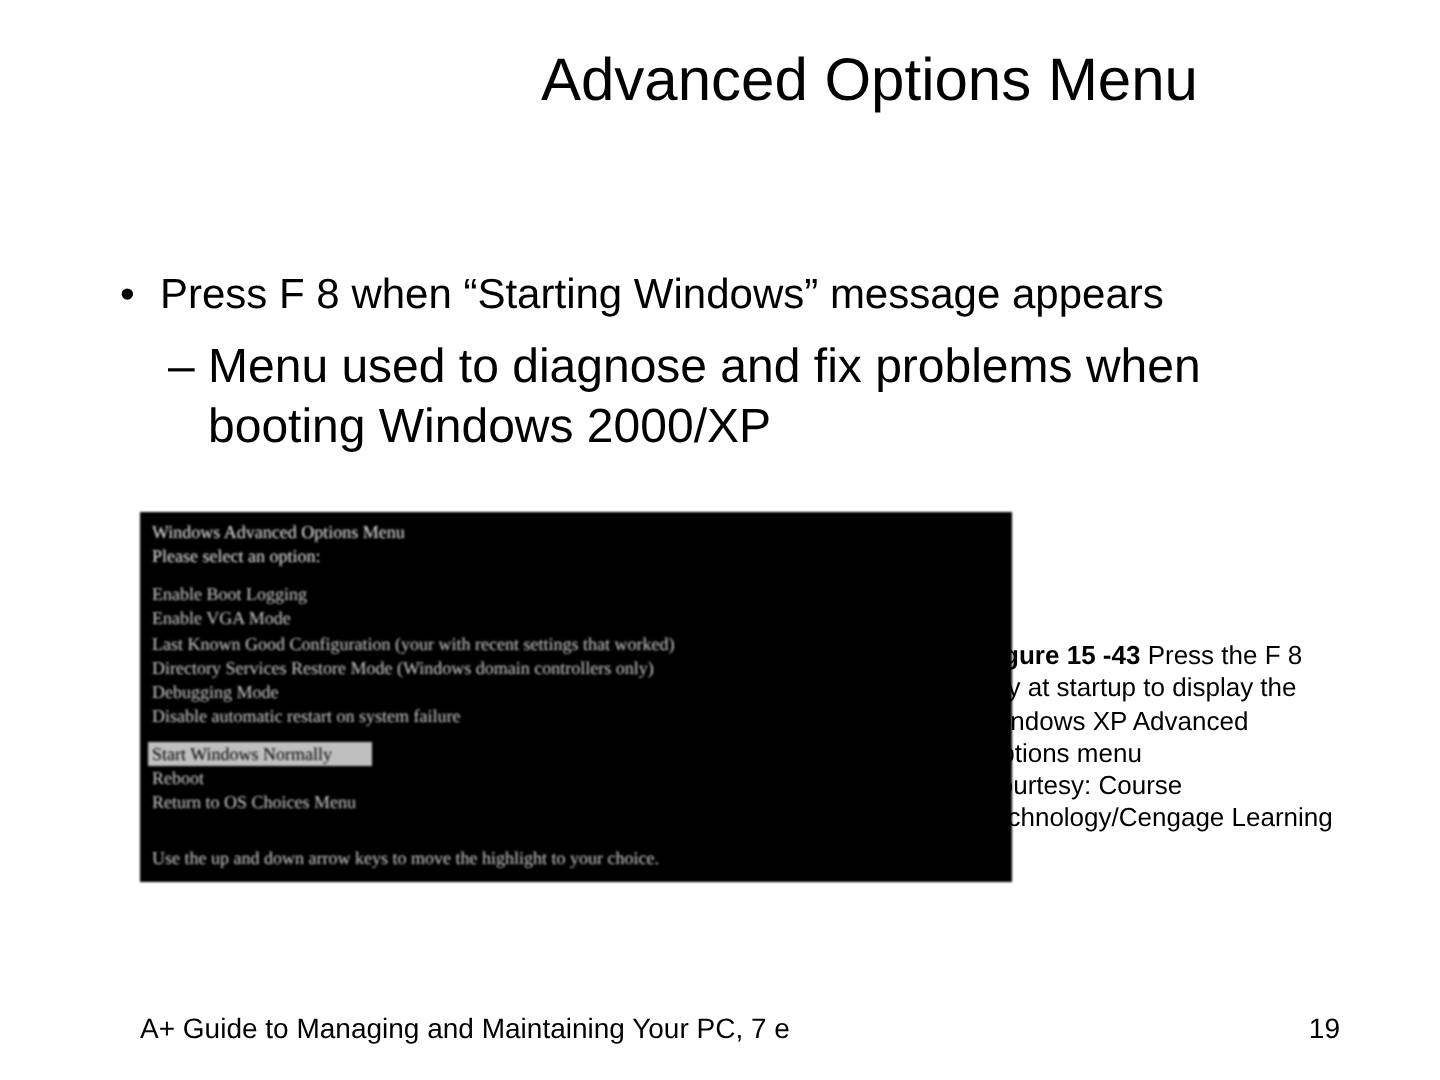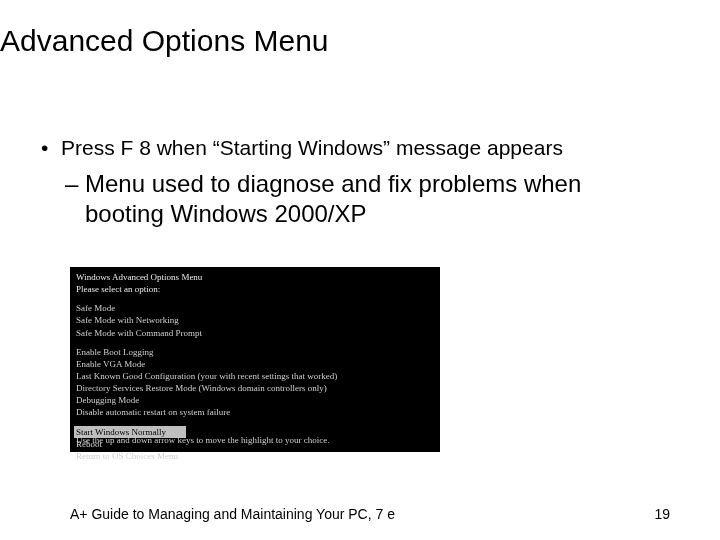--- a/index.html
+++ b/index.html
@@ -16,28 +16,28 @@
     position: relative;
     width: 720px;
     height: 540px;
     box-sizing: border-box;
   }
   .title {
     position: absolute;
     top: 24px;
     left: 0;
     width: 599px;
-    text-align: left;
+    text-align: right;
     font-size: 30px;
     font-weight: 400;
   }
   .bullets {
     position: absolute;
     top: 135px;
-    left: 41px;
+    left: 60px;
     width: 580px;
   }
   .b1 {
     font-size: 21px;
     line-height: 1.25;
     position: relative;
     padding-left: 20px;
   }
   .b1::before {
     content: "•";
@@ -54,23 +54,23 @@
     margin-top: 8px;
   }
   .b2::before {
     content: "–";
     position: absolute;
     left: 0;
     top: 0;
   }
   .screenshot-wrap {
     position: absolute;
-    top: 267px;
+    top: 256px;
     left: 70px;
-    width: 370px;
+    width: 436px;
     height: 185px;
   }
   .screenshot {
     width: 100%;
     height: 100%;
     background: #000;
     color: #cfcfcf;
     font-family: "Times New Roman", Times, serif;
     font-size: 9px;
     line-height: 1.35;
@@ -125,42 +125,41 @@
   <div class="bullets">
     <div class="b1">Press F 8 when “Starting Windows” message appears</div>
     <div class="b2">Menu used to diagnose and fix problems when booting Windows 2000/XP</div>
   </div>
 
   <div class="screenshot-wrap">
     <div class="screenshot">
       <div class="hdr">Windows Advanced Options Menu</div>
       <div class="hdr">Please select an option:</div>
 
-      <div class="grp">
-        <div>Safe Mode</div>
-        <div>Safe Mode with Networking</div>
-        <div>Safe Mode with Command Prompt</div>
-      </div>
 
       <div class="grp">
         <div>Enable Boot Logging</div>
         <div>Enable VGA Mode</div>
         <div>Last Known Good Configuration (your with recent settings that worked)</div>
         <div>Directory Services Restore Mode (Windows domain controllers only)</div>
         <div>Debugging Mode</div>
         <div>Disable automatic restart on system failure</div>
       </div>
 
       <div class="grp">
         <div><span class="sel">Start Windows Normally</span></div>
         <div>Reboot</div>
         <div>Return to OS Choices Menu</div>
       </div>
 
       <div class="hint">Use the up and down arrow keys to move the highlight to your choice.</div>
     </div>
   </div>
 
+  <div class="caption">
+    <span class="fig-label">Figure 15 -43</span><span> Press the F 8 key at startup to display the Windows XP Advanced Options menu</span><br>
+    <span>Courtesy: Course Technology/Cengage Learning</span>
+  </div>
 
   <div class="footer-left">A+ Guide to Managing and Maintaining Your PC, 7 e</div>
   <div class="footer-right">19</div>
 
 </div>
 
 </body></html>

